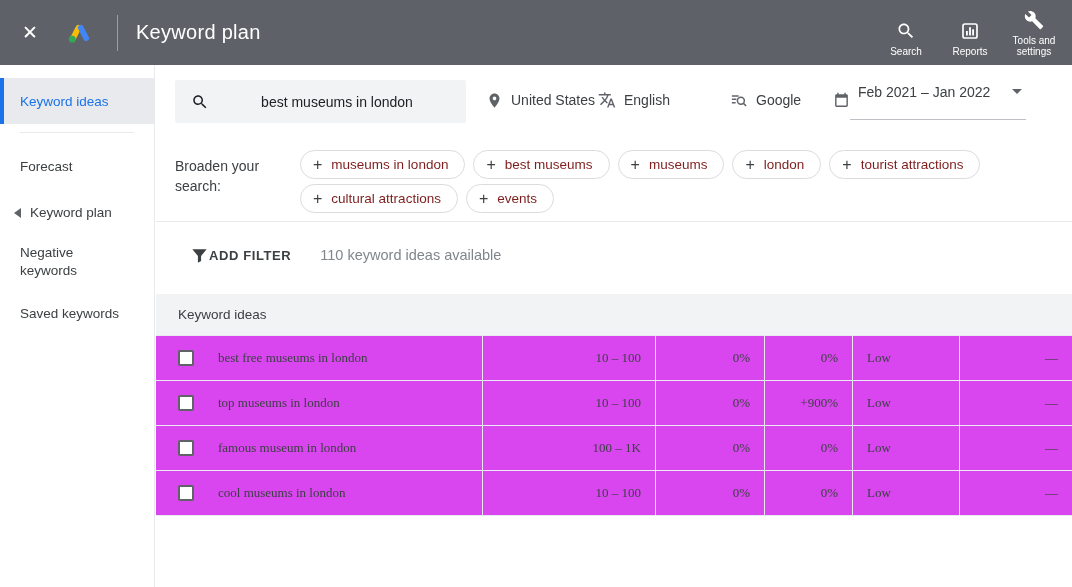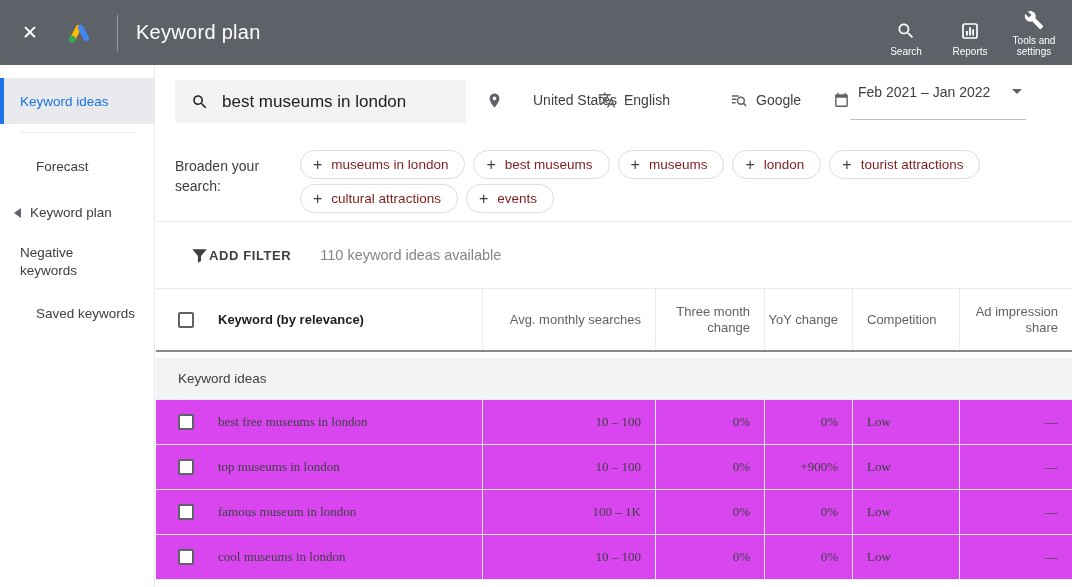--- a/index.html
+++ b/index.html
@@ -20,39 +20,39 @@
   .tb-action .tb-label { margin-top:5px; font-size:10px; line-height:11px; text-align:center; }
 
   
   .sidebar { position:absolute; top:65px; left:0; width:155px; height:522px; background:#fff;
              border-right:1px solid #e8eaed; }
   .side-item { display:flex; align-items:center; font-size:13.5px; color:#3c4043; cursor:pointer; }
   .side-selected { height:46px; margin-top:13px; background:#e8eaed; position:relative;
                    color:#1a73e8; font-weight:500; padding-left:20px; }
   .side-selected .sel-bar { position:absolute; left:0; top:0; width:4px; height:100%; background:#1a73e8; }
   .side-divider { border-top:1px solid #e8eaed; margin:8px 20px 0 20px; }
-  .side-plain { height:25px; margin-top:21px; padding-left:36px; }
+  .side-plain { height:25px; margin-top:21px; padding-left:20px; }
   .side-back { height:25px; margin-top:21px; padding-left:14px; }
   .tri-left { width:0; height:0; border-top:5px solid transparent; border-bottom:5px solid transparent;
               border-right:7px solid #5f6368; margin-right:9px; }
   .side-wrap { padding-left:20px; padding-right:24px; margin-top:19px; line-height:18px; height:auto;
                align-items:flex-start; }
 
   
   .main { position:absolute; top:65px; left:156px; width:916px; height:522px; background:#fff; }
 
   
   .controls { position:relative; height:70px; }
   .search-box { position:absolute; left:19px; top:15px; width:291px; height:43px; background:#f1f3f4;
                 border-radius:2px; display:flex; align-items:center; padding-left:16px; }
   .search-input { border:none; outline:none; background:transparent; font-family:"Liberation Sans",sans-serif;
-                  font-size:17px; color:#202124; margin-left:13px; width:230px; }
+                  font-size:14px; color:#202124; margin-left:13px; width:230px;text-align:center; }
   .ctl { position:absolute; top:0; height:70px; display:flex; align-items:center; cursor:pointer; }
   .ctl-label { font-size:14px; color:#3c4043; margin-left:8px; }
-  .ctl-location { left:330px;gap:22px; } .ctl-language { left:442px; } .ctl-network { left:574px; }
+  .ctl-location { left:330px; } .ctl-language { left:442px; } .ctl-network { left:574px; }
   .ctl-date { left:677px; }
   .date-inner { display:flex; align-items:center; border-bottom:1px solid #bdc1c6;
                 height:40px; padding-bottom:16px; }
   .caret-down { width:0; height:0; border-left:5px solid transparent; border-right:5px solid transparent;
                 border-top:5px solid #5f6368; margin-left:22px; margin-right:4px; }
 
   
   .broaden { position:relative; height:87px; border-bottom:1px solid #e8eaed; display:flex; }
   .broaden-label { width:96px; margin-left:19px; margin-top:21px; font-size:14px; color:#3c4043; line-height:20px; }
   .chips { width:740px; margin-left:29px; margin-top:10px; display:flex; flex-wrap:wrap; align-content:flex-start; }
@@ -248,31 +248,20 @@
       <span class="funnel">
         <svg width="19" height="19" viewBox="0 0 24 24" fill="#3c4043">
           <path d="M3 4h18l-7 8.5V19l-4 2v-8.5L3 4z"></path>
         </svg>
       </span>
       <span class="add-filter">ADD FILTER</span>
       <span class="filter-status">110 keyword ideas available</span>
     </div>
 
     <div class="ktable">
-      <div class="thead">
-        <div class="cell c0">
-          <span class="checkbox"></span>
-        </div>
-        <div class="cell c1 th th-keyword">Keyword (by relevance)</div>
-        <div class="cell c2 sep th num">Avg. monthly searches</div>
-        <div class="cell c3 sep th num">Three month change</div>
-        <div class="cell c4 sep th num">YoY change</div>
-        <div class="cell c5 sep th left-pad">Competition</div>
-        <div class="cell c6 sep th num">Ad impression share</div>
-      </div>
 
       <div class="section-band">Keyword ideas</div>
 
       <div class="trow">
         <div class="cell c0">
             <span class="checkbox"></span>
           </div>
         <div class="cell c1">best free museums in london</div>
         <div class="cell c2 sep num">10 – 100</div>
         <div class="cell c3 sep num">0%</div>

